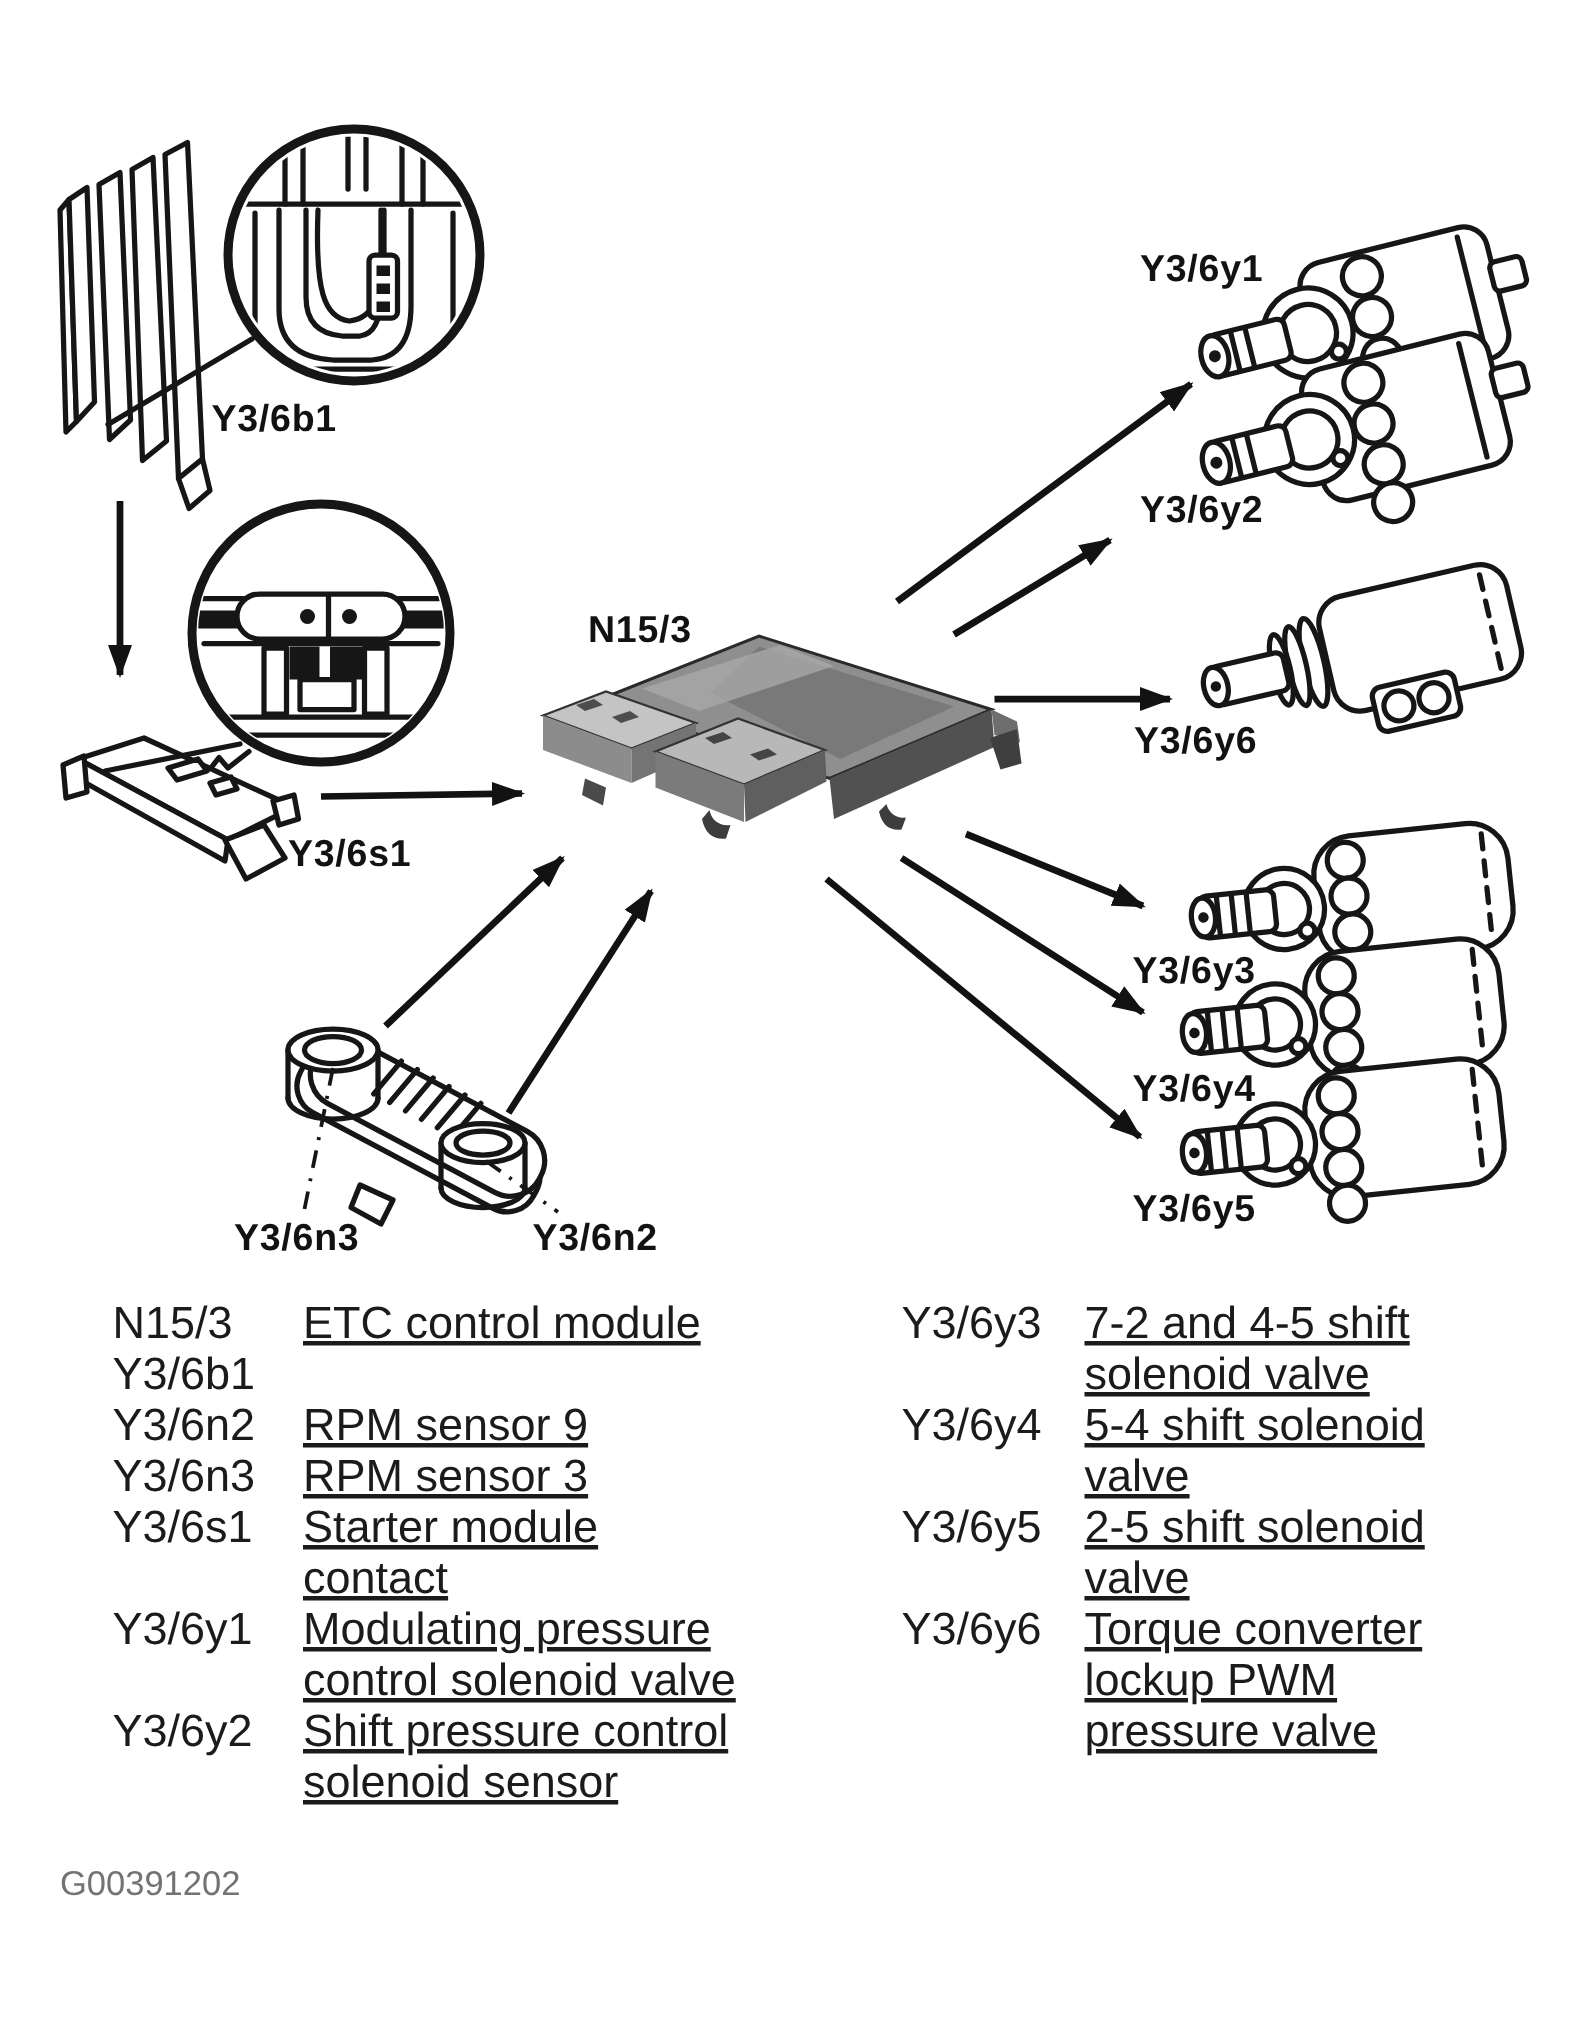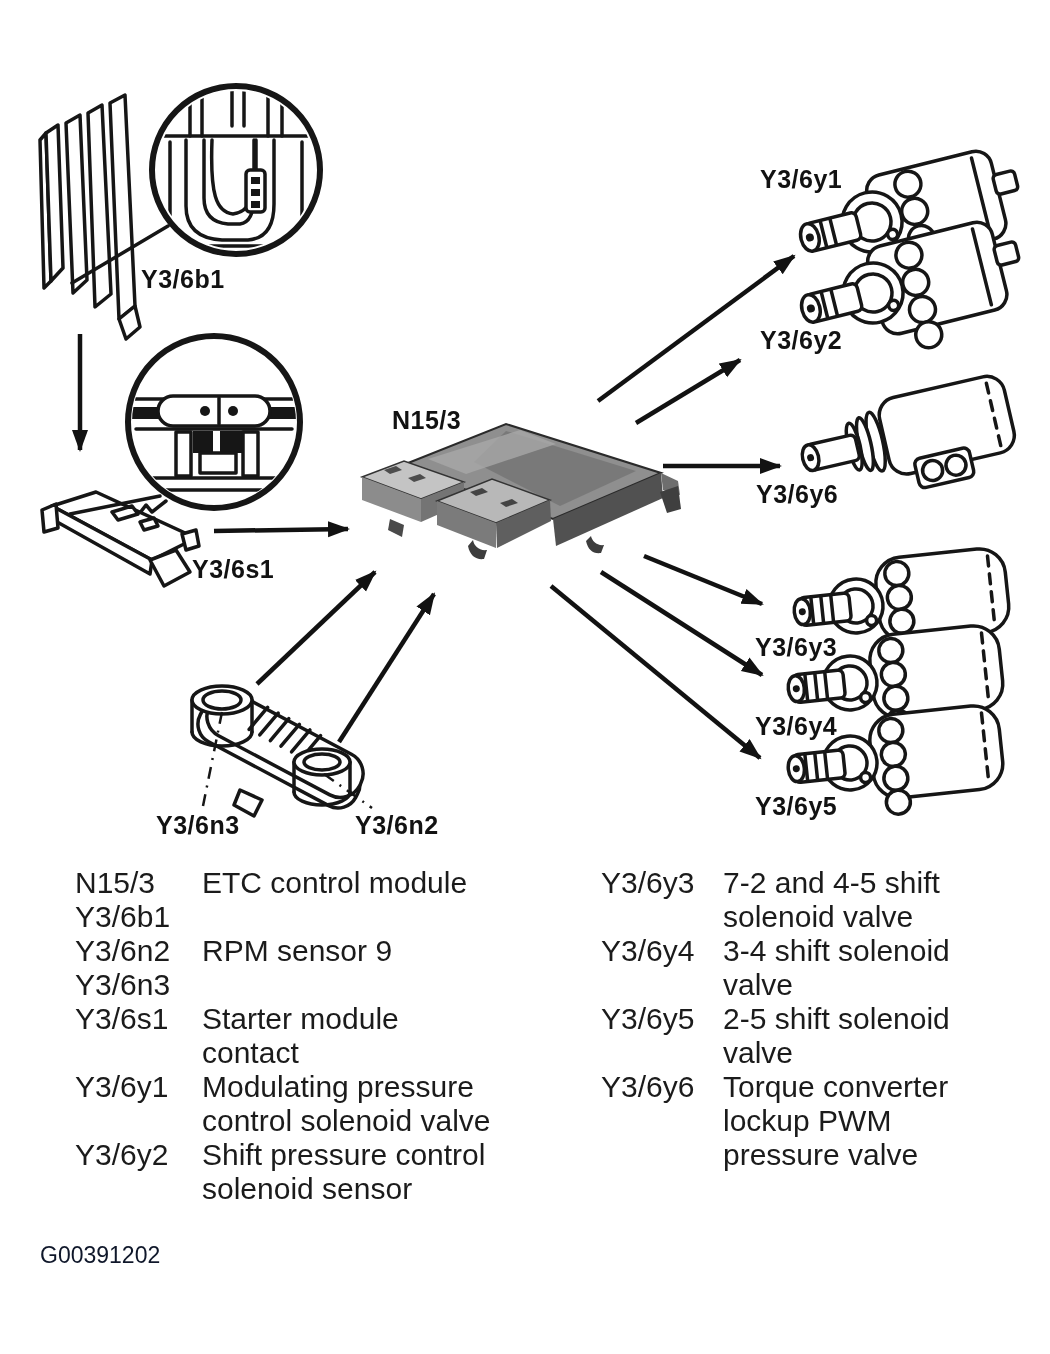--- a/index.html
+++ b/index.html
@@ -16,22 +16,22 @@
   .plabel{
     position:absolute;font-weight:bold;font-size:25px;line-height:27px;
     color:#121212;letter-spacing:.5px;white-space:nowrap;
   }
   .legend-col{position:absolute;top:866px;}
   .legend-left{left:75px;width:480px;}
   .legend-right{left:601px;width:440px;}
   .legend-row{display:flex;align-items:flex-start;}
   .term{flex:none;width:127px;font-size:30px;line-height:34px;color:#1b1b1b;}
   .legend-right .term{width:122px;}
-  .desc{flex:1;font-size:30px;line-height:34px;color:#1b1b1b;white-space:pre-line;}
-  .figure-id{position:absolute;left:40px;top:1242px;font-size:23px;color:#0f172a;}
+  .desc{flex:1;font-size:30px;line-height:34px;color:#1b1b1b;white-space:pre-line;text-decoration:underline;}
+  .figure-id{position:absolute;left:40px;top:1242px;font-size:23px;color:#737373;}
 </style>
 </head>
 <body>
 
 <div class="page">
 
   <svg width="1050" height="1354" viewBox="0 0 1050 1354">
     <defs>
       <marker id="ah" markerUnits="userSpaceOnUse" markerWidth="24" markerHeight="18" refX="20" refY="8" orient="auto">
         <path d="M0,0 L22,8 L0,16 Z" fill="#121212"></path>
@@ -264,20 +264,21 @@
     </div>
     <div class="legend-row">
       <div class="term">Y3/6b1</div>
     </div>
     <div class="legend-row">
       <div class="term">Y3/6n2</div>
       <div class="desc">RPM sensor 9</div>
     </div>
     <div class="legend-row">
       <div class="term">Y3/6n3</div>
+      <div class="desc">RPM sensor 3</div>
     </div>
     <div class="legend-row">
       <div class="term">Y3/6s1</div>
       <div class="desc">Starter module
 contact</div>
     </div>
     <div class="legend-row">
       <div class="term">Y3/6y1</div>
       <div class="desc">Modulating pressure
 control solenoid valve</div>
@@ -290,21 +291,21 @@
   </div>
 
   <div class="legend-col legend-right">
     <div class="legend-row">
       <div class="term">Y3/6y3</div>
       <div class="desc">7-2 and 4-5 shift
 solenoid valve</div>
     </div>
     <div class="legend-row">
       <div class="term">Y3/6y4</div>
-      <div class="desc">3-4 shift solenoid
+      <div class="desc">5-4 shift solenoid
 valve</div>
     </div>
     <div class="legend-row">
       <div class="term">Y3/6y5</div>
       <div class="desc">2-5 shift solenoid
 valve</div>
     </div>
     <div class="legend-row">
       <div class="term">Y3/6y6</div>
       <div class="desc">Torque converter

